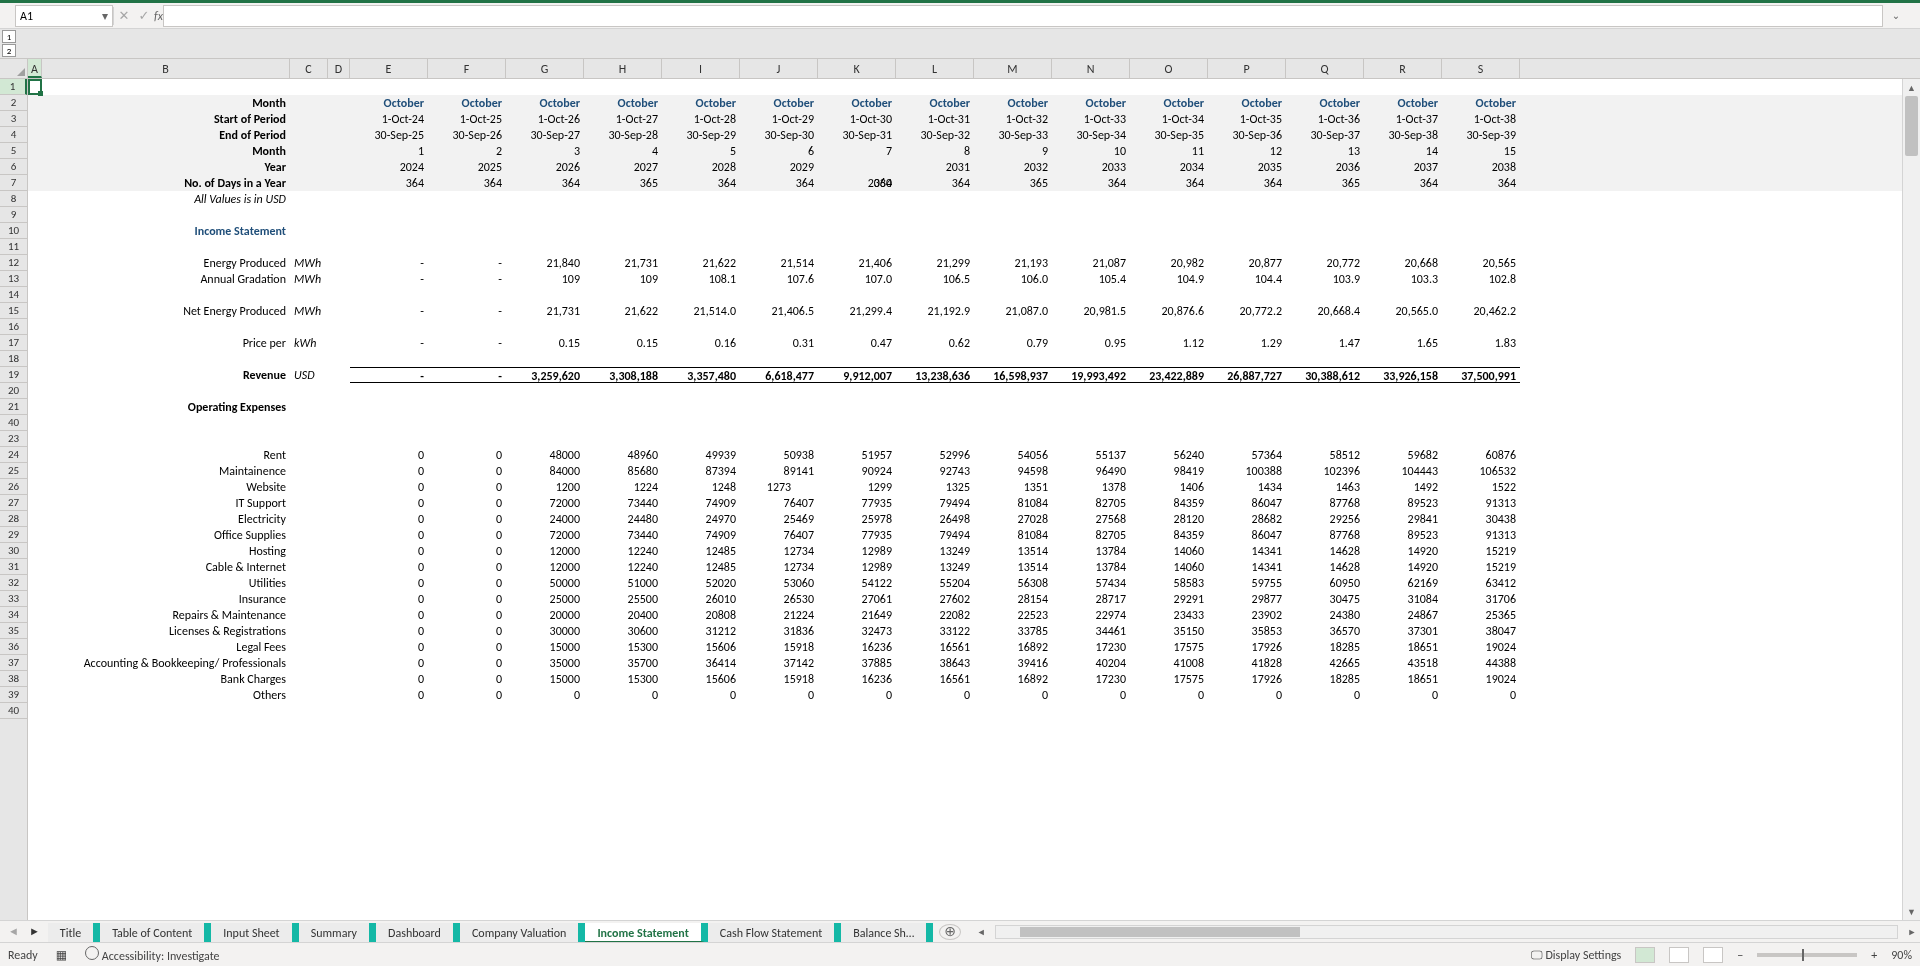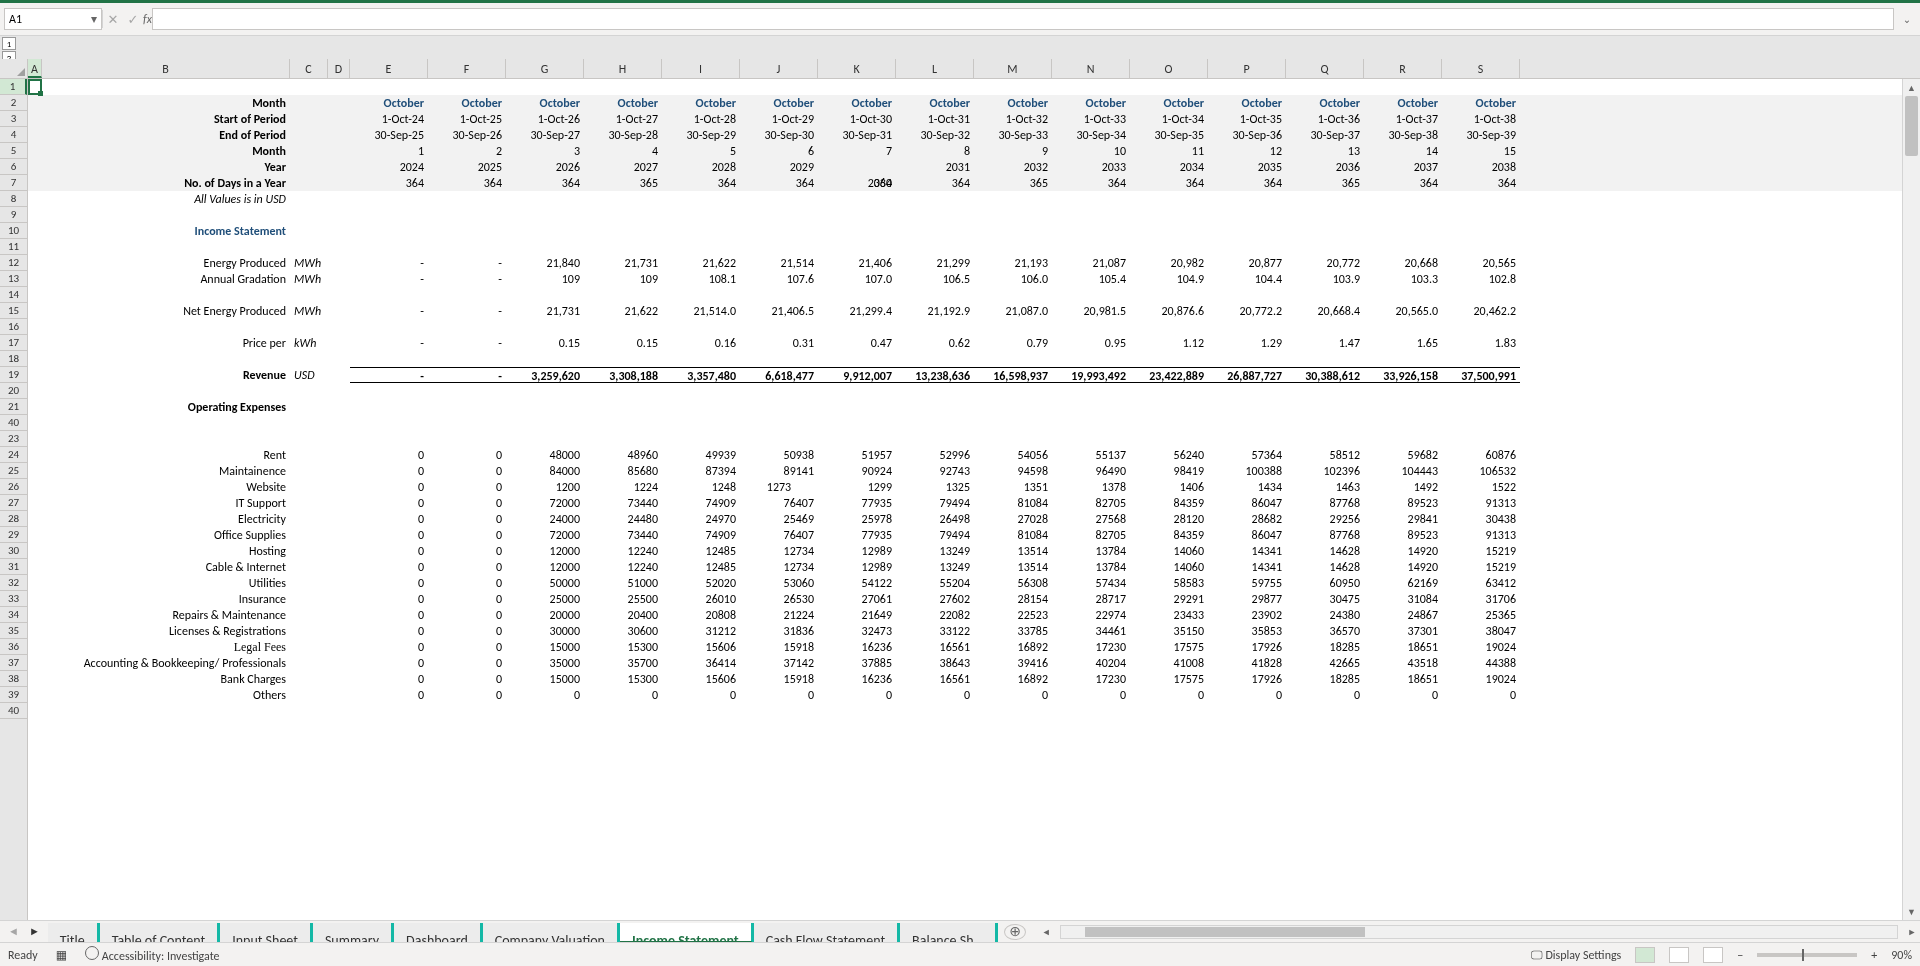--- a/index.html
+++ b/index.html
@@ -2,21 +2,21 @@
 <html><head>
 <meta charset="utf-8">
 <style>
 * { margin: 0; padding: 0; box-sizing: border-box; }
 body { font-family: Calibri, Arial, sans-serif; font-size: 12px; background: #fff; overflow: hidden; width: 1920px; height: 966px; position: relative; }
 
 
 .top-accent { height: 3px; background: #217346; }
 
 
-.formula-row { display: flex; align-items: center; height: 33px; border-bottom: 1px solid #d4d4d4; background: #f3f2f1; padding: 2px 4px; }
+.formula-row { display: flex; align-items: center; height: 26px; border-bottom: 1px solid #d4d4d4; background: #f3f2f1; padding: 2px 15px; }
 .name-box { width: 98px; height: 22px; border: 1px solid #c8c6c4; background: #fff; padding: 0 4px; display: flex; align-items: center; justify-content: space-between; }
 .name-box span { font-size: 12px; }
 .name-drop { color: #666; font-size: 9px; }
 .fb-sep { width: 1px; height: 18px; background: #d4d4d4; }
 .fb-icon { width: 20px; text-align: center; color: #a6a6a6; font-size: 13px; cursor: default; }
 .fx-icon { font-style: italic; color: #666; font-size: 12px; }
 .formula-input { flex: 1; height: 22px; border: 1px solid #c8c6c4; background: #fff; padding: 0 6px; margin-right: 4px; }
 .fb-expand { width: 18px; text-align: center; color: #666; font-size: 10px; }
 
 
@@ -58,21 +58,21 @@
 .scroll-arrow { height: 17px; text-align: center; font-size: 9px; color: #666; line-height: 17px; background: #f0f0f0; }
 .scroll-track-v { flex: 1; background: #f0f0f0; position: relative; }
 .scroll-thumb-v { position: absolute; top: 0; left: 2px; right: 2px; height: 60px; background: #c1c1c1; border-radius: 2px; }
 
 
 .sheet-bar { position: absolute; bottom: 24px; left: 0; right: 0; height: 22px; background: #f3f2f1; border-top: 1px solid #d4d4d4; display: flex; align-items: center; }
 .tab-nav { display: flex; padding: 0 8px; gap: 10px; }
 .tab-nav span { color: #a6a6a6; font-size: 11px; cursor: default; }
 .tab-nav .active-nav { color: #333; }
 .tabs { display: flex; align-items: flex-end; height: 22px; }
-.tab { padding: 8px 12px; height: 20px; line-height: 20px; font-size: 14px; color: #333; border-right: 3px solid #14b8a6; background: #ececec; cursor: pointer; }
+.tab { padding: 0 12px; height: 20px; line-height: 20px; font-size: 12px; color: #333; border-right: 7px solid #14b8a6; background: #ececec; cursor: pointer; }
 .tab.active { background: #fff; color: #217346; font-weight: bold; border-bottom: 2px solid #217346; }
 .new-tab { width: 22px; text-align: center; color: #666; font-size: 14px; border: 1px solid #c8c6c4; border-radius: 50%; height: 16px; line-height: 14px; margin-left: 6px; }
 .hscroll-wrap { flex: 1; display: flex; align-items: center; margin: 0 6px; }
 .hscroll-track { flex: 1; height: 14px; background: #f0f0f0; border: 1px solid #d4d4d4; position: relative; }
 .hscroll-thumb { position: absolute; left: 24px; top: 1px; bottom: 1px; width: 280px; background: #c1c1c1; }
 .hs-arrow { width: 16px; text-align: center; font-size: 9px; color: #666; }
 
 
 .status-bar { position: absolute; bottom: 0; left: 0; right: 0; height: 24px; background: #f3f2f1; border-top: 1px solid #d4d4d4; display: flex; align-items: center; padding: 0 8px; font-size: 12px; color: #444; }
 .status-left { display: flex; gap: 18px; align-items: center; }
@@ -906,21 +906,21 @@
           <div class="cell r " style="width: 78px;">33785</div>
           <div class="cell r " style="width: 78px;">34461</div>
           <div class="cell r " style="width: 78px;">35150</div>
           <div class="cell r " style="width: 78px;">35853</div>
           <div class="cell r " style="width: 78px;">36570</div>
           <div class="cell r " style="width: 78px;">37301</div>
           <div class="cell r " style="width: 78px;">38047</div>
         </div>
         <div class="row">
           <div class="cell " style="width: 14px;"></div>
-          <div class="cell r " style="width: 248px; font-family: Liberation Serif, serif;">Legal Fees</div>
+          <div class="cell r " style="width: 248px;">Legal Fees</div>
           <div class="cell ital" style="width: 38px;"></div>
           <div class="cell " style="width: 22px;"></div>
           <div class="cell r " style="width: 78px;">0</div>
           <div class="cell r " style="width: 78px;">0</div>
           <div class="cell r " style="width: 78px;">15000</div>
           <div class="cell r " style="width: 78px;">15300</div>
           <div class="cell r " style="width: 78px;">15606</div>
           <div class="cell r " style="width: 78px;">15918</div>
           <div class="cell r " style="width: 78px;">16236</div>
           <div class="cell r " style="width: 78px;">16561</div>

